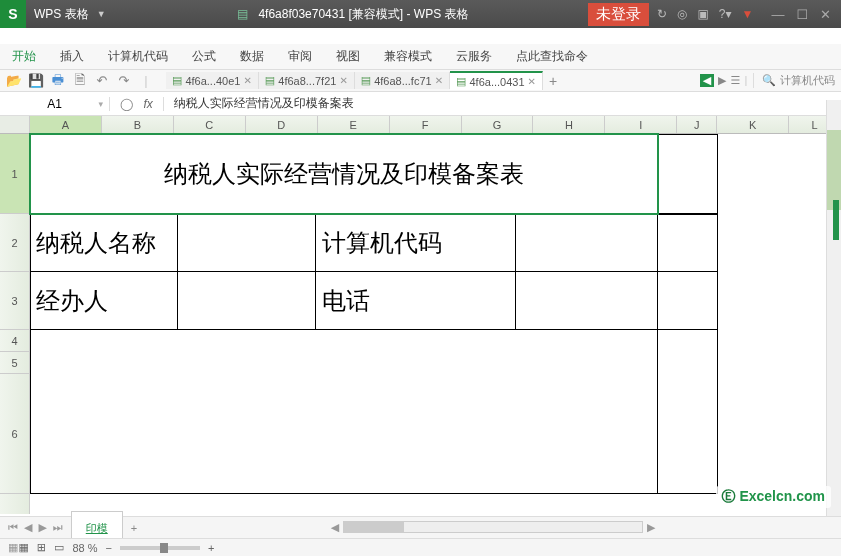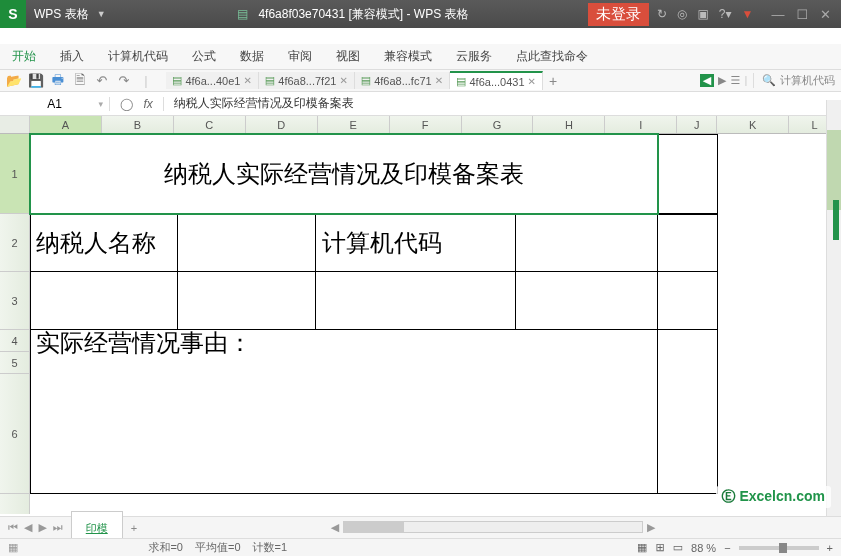--- a/index.html
+++ b/index.html
@@ -219,21 +219,22 @@
     <div class="cell-border" style="left:486px;top:138px;width:142px;height:58px;border-left:none;border-top:none"></div>
     <div class="cell-border" style="left:628px;top:138px;width:60px;height:58px;border-left:none;border-top:none"></div>
     <div class="cell-border" style="left:0;top:196px;width:628px;height:164px;border-top:none"></div>
     <div class="cell-border" style="left:628px;top:196px;width:60px;height:164px;border-left:none;border-top:none"></div>
 
     <div class="green-border" style="left:-1px;top:-1px;width:630px;height:82px"></div>
 
     <div class="cell-text title-cell" style="left:0;top:0;width:628px;height:80px">纳税人实际经营情况及印模备案表</div>
     <div class="cell-text" style="left:6px;top:80px;height:58px">纳税人名称</div>
     <div class="cell-text" style="left:292px;top:80px;height:58px">计算机代码</div>
-    <div class="cell-text" style="left:6px;top:198px;height:22px">实际经营情况事由：</div>
+    <div class="cell-text" style="left:6px;top:138px;height:58px">经办人</div>
+    <div class="cell-text" style="left:292px;top:138px;height:58px">电话</div>
   </div>
 </div>
 
 <div class="vscroll">
   <div class="vscroll-thumb"></div>
 </div>
 <div class="vscroll-green"></div>
 
 <div class="sheet-tabs">
   <div class="sheet-nav">
@@ -246,25 +247,20 @@
   <div class="sheet-add">+</div>
   <div class="hscroll-area">
     <span style="color:#999;padding:0 4px">◀</span>
     <div class="hscroll"></div>
     <span style="color:#999;padding:0 4px">▶</span>
   </div>
 </div>
 
 <div class="statusbar">
   <span style="color:#999">▦</span>
-  <div class="status-left">
-    <span>求和=0</span>
-    <span>平均值=0</span>
-    <span>计数=1</span>
-  </div>
   <div class="status-right">
     <span>▦</span>
     <span>⊞</span>
     <span>▭</span>
     <span>88 %</span>
     <span>−</span>
     <div class="zoom-bar"></div>
     <span>+</span>
   </div>
 </div>

